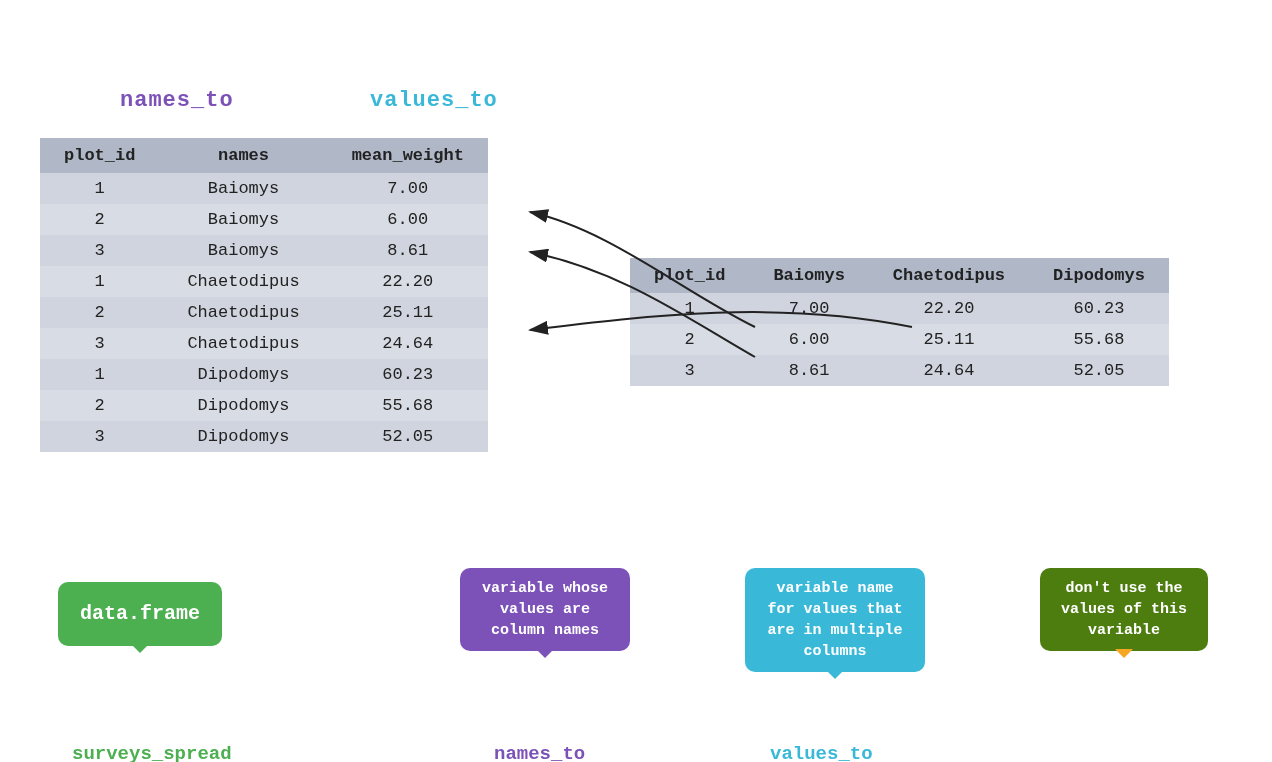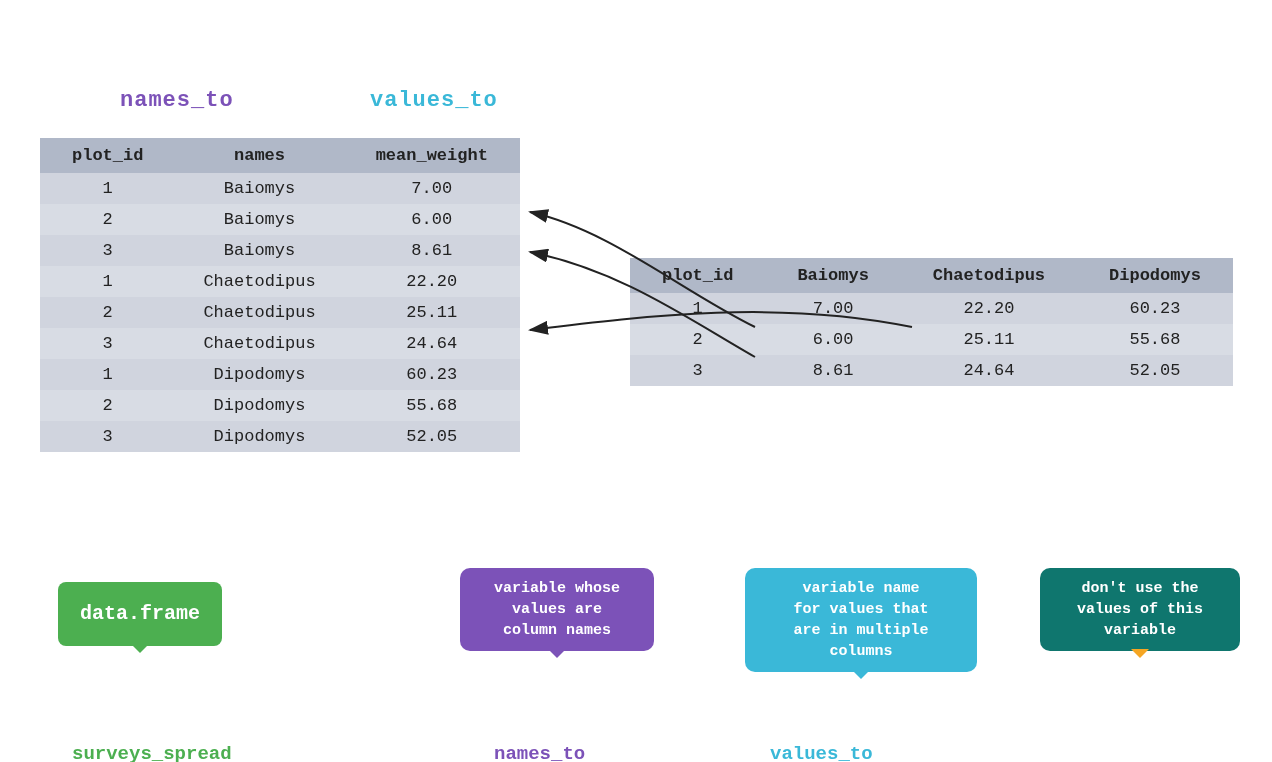--- a/index.html
+++ b/index.html
@@ -20,21 +20,21 @@
     }
 
     .data-table {
       border-collapse: collapse;
       font-family: 'Courier New', Courier, monospace;
       font-size: 17px;
     }
 
     .data-table th {
       background: #b0b8c8;
-      padding: 8px 32px;
+      padding: 8px 24px;
       text-align: center;
       font-weight: bold;
       border: none;
       color: #222;
     }
 
     .data-table td {
       background: #d8dce4;
       padding: 6px 28px;
       text-align: center;
@@ -107,51 +107,50 @@
       transform: translateX(-50%);
       border: 9px solid transparent;
     }
 
     .bubble-green {
       background: #4caf50;
       left: 58px;
       top: 582px;
       padding: 18px 22px;
       font-size: 20px;
-      border-radius: 8px;
     }
     .bubble-green::after {
       border-top-color: #4caf50;
     }
 
     .bubble-purple {
       background: #7c52b8;
       left: 460px;
       top: 568px;
-      width: 194px;
+      width: 170px;
     }
     .bubble-purple::after {
       border-top-color: #7c52b8;
     }
 
     .bubble-cyan {
       background: #3ab8d8;
       left: 745px;
       top: 568px;
-      width: 232px;
+      width: 180px;
     }
     .bubble-cyan::after {
       border-top-color: #3ab8d8;
     }
 
     .bubble-orange {
-      background: #0f766e;
+      background: #4d7c0f;
       left: 1040px;
       top: 568px;
-      width: 200px;
+      width: 168px;
     }
     .bubble-orange::after {
       border-top-color: #f5a623;
     }
 
     
     .bottom-label {
       position: absolute;
       top: 710px;
       font-family: 'Courier New', Courier, monospace;

